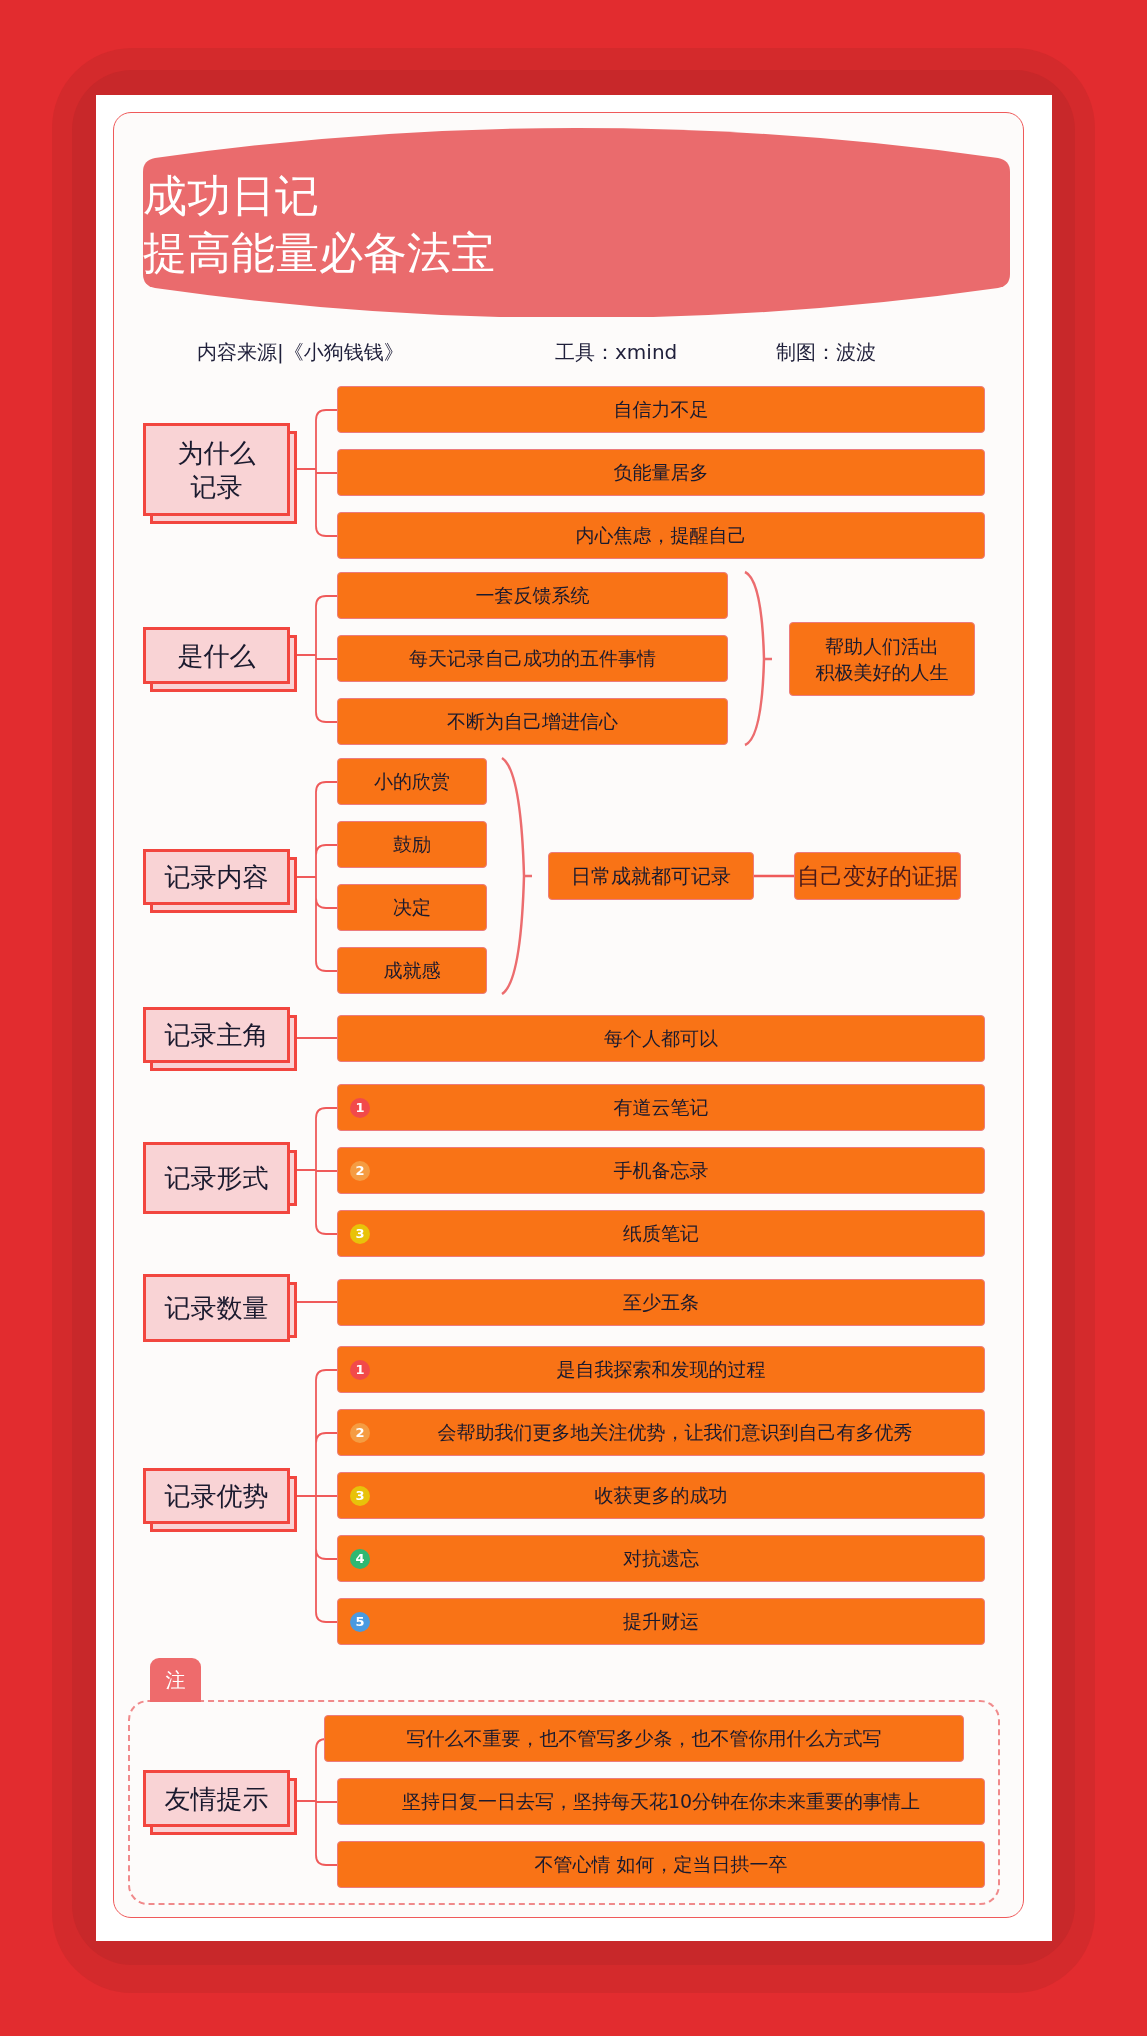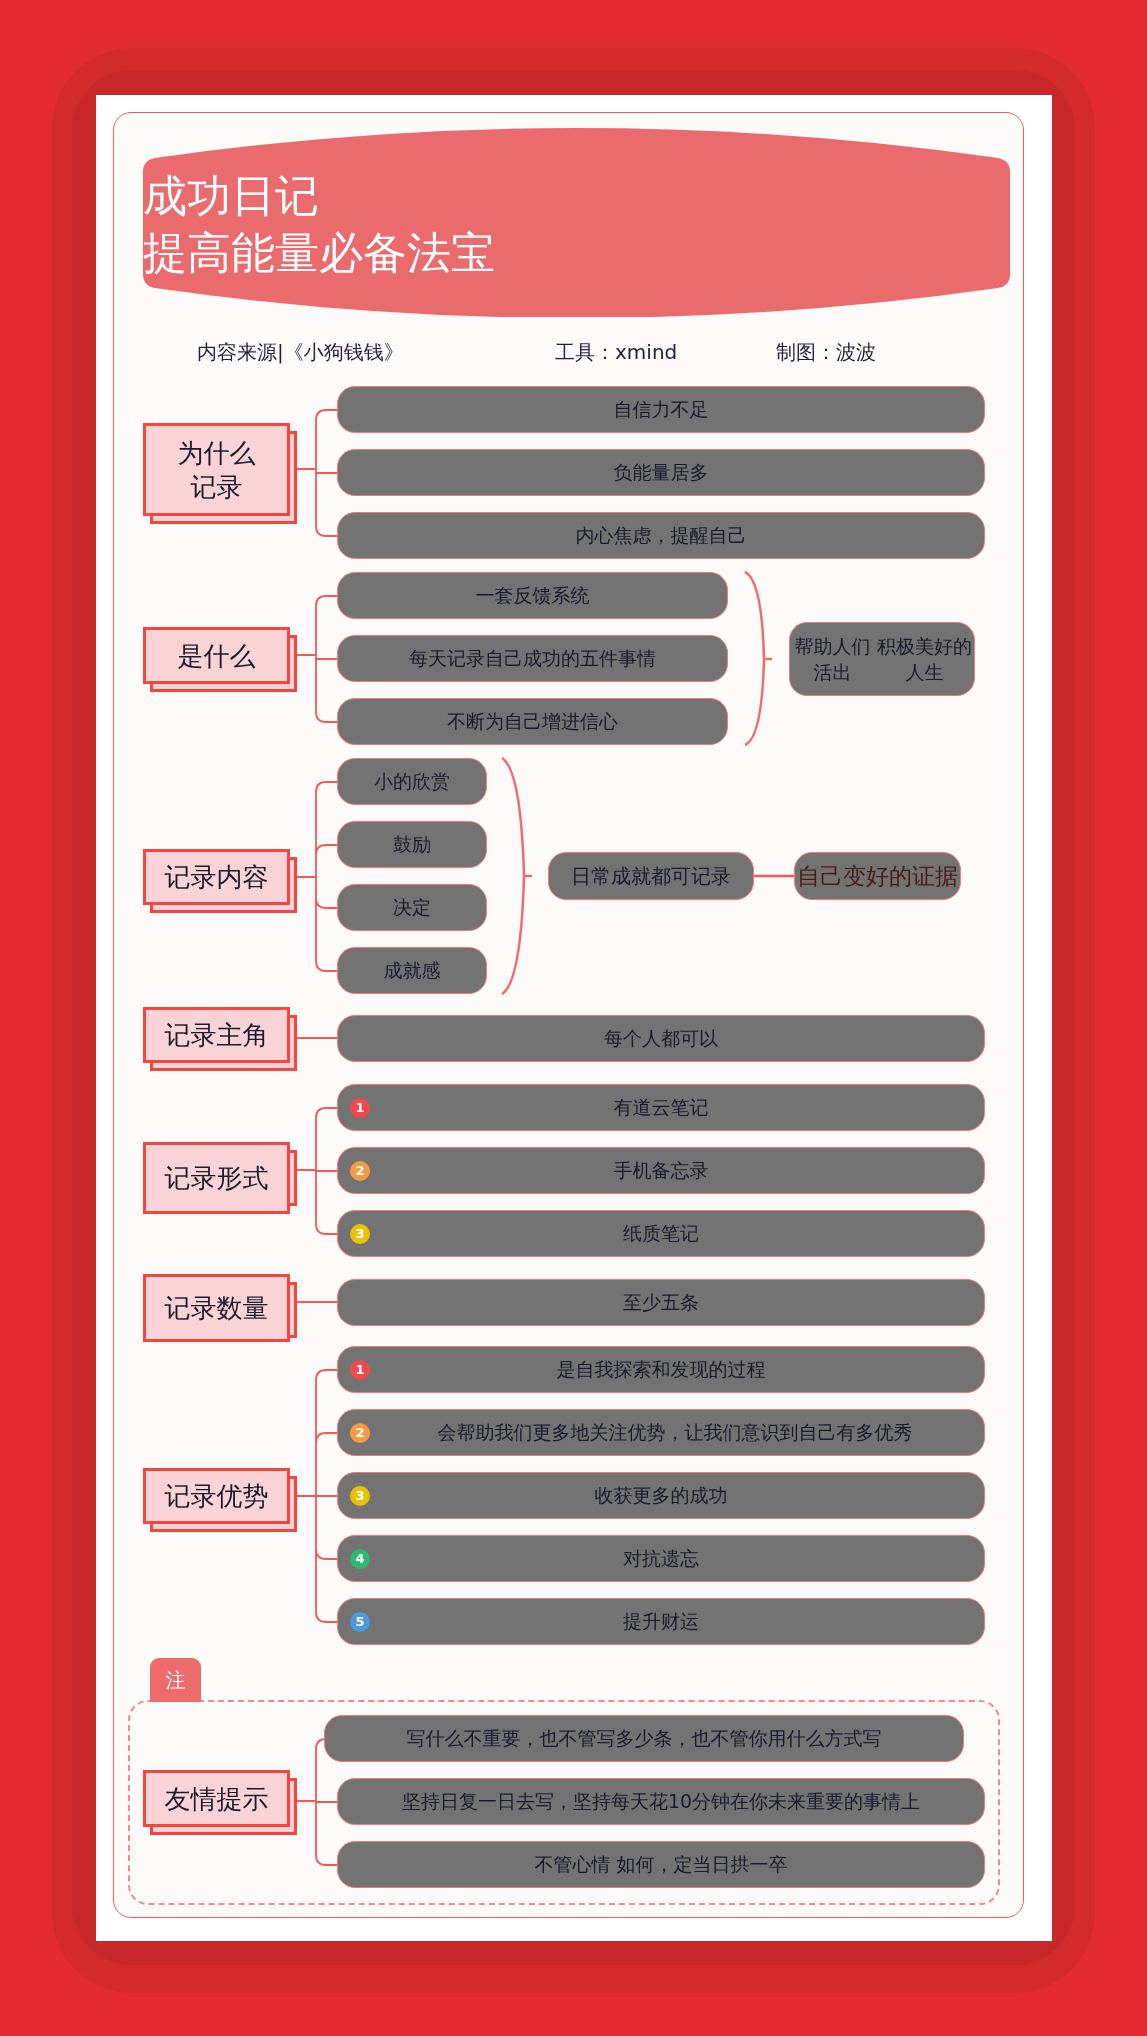--- a/index.html
+++ b/index.html
@@ -28,21 +28,21 @@
     background:#f9d3d5; border:3px solid #f2463f; color:#1a1a2e;
     display:flex; align-items:center; justify-content:center; text-align:center;
     font-size:26px; line-height:34px; z-index:2;
   }
   .root-shadow {
     position:absolute; left:150px; width:147px; box-sizing:border-box;
     background:#f9d3d5; border:3px solid #f2463f; z-index:1;
   }
   .node {
     position:absolute; box-sizing:border-box; height:47px;
-    border:1.5px solid #ec7b7d; border-radius:18px; background:#737373;
+    border:1.5px solid #ec7b7d; border-radius:4px; background:#f97316;
     display:flex; align-items:center; justify-content:center;
     font-size:19px; color:#1a1a2e; white-space:nowrap;
   }
   .node.tall { height:auto; line-height:26px; text-align:center; white-space:normal; }
   .badge {
     position:absolute; left:12px; top:50%; transform:translateY(-50%);
     width:20px; height:20px; border-radius:50%; color:#fff; font-size:13px; font-weight:bold;
     display:flex; align-items:center; justify-content:center; font-family:"DejaVu Sans",sans-serif;
   }
   .node .lbl { padding-left:0; }
@@ -113,21 +113,21 @@
 </div>
 <div class="node" style="left:337px;top:386px;width:648px">自信力不足</div>
 <div class="node" style="left:337px;top:449px;width:648px">负能量居多</div>
 <div class="node" style="left:337px;top:512px;width:648px">内心焦虑，提醒自己</div>
 
 <div class="root-shadow" style="top:635px;height:57px"></div>
 <div class="root" style="top:627px;height:57px">是什么</div>
 <div class="node" style="left:337px;top:572px;width:391px">一套反馈系统</div>
 <div class="node" style="left:337px;top:635px;width:391px">每天记录自己成功的五件事情</div>
 <div class="node" style="left:337px;top:698px;width:391px">不断为自己增进信心</div>
-<div class="node tall" style="left:789px;top:622px;width:186px;height:74px;flex-direction:row">
+<div class="node tall" style="left:789px;top:622px;width:186px;height:74px;flex-direction:column">
   <span>帮助人们活出</span>
   <span>积极美好的人生</span>
 </div>
 
 <div class="root-shadow" style="top:857px;height:56px"></div>
 <div class="root" style="top:849px;height:56px">记录内容</div>
 <div class="node" style="left:337px;top:758px;width:150px">小的欣赏</div>
 <div class="node" style="left:337px;top:821px;width:150px">鼓励</div>
 <div class="node" style="left:337px;top:884px;width:150px">决定</div>
 <div class="node" style="left:337px;top:947px;width:150px">成就感</div>

